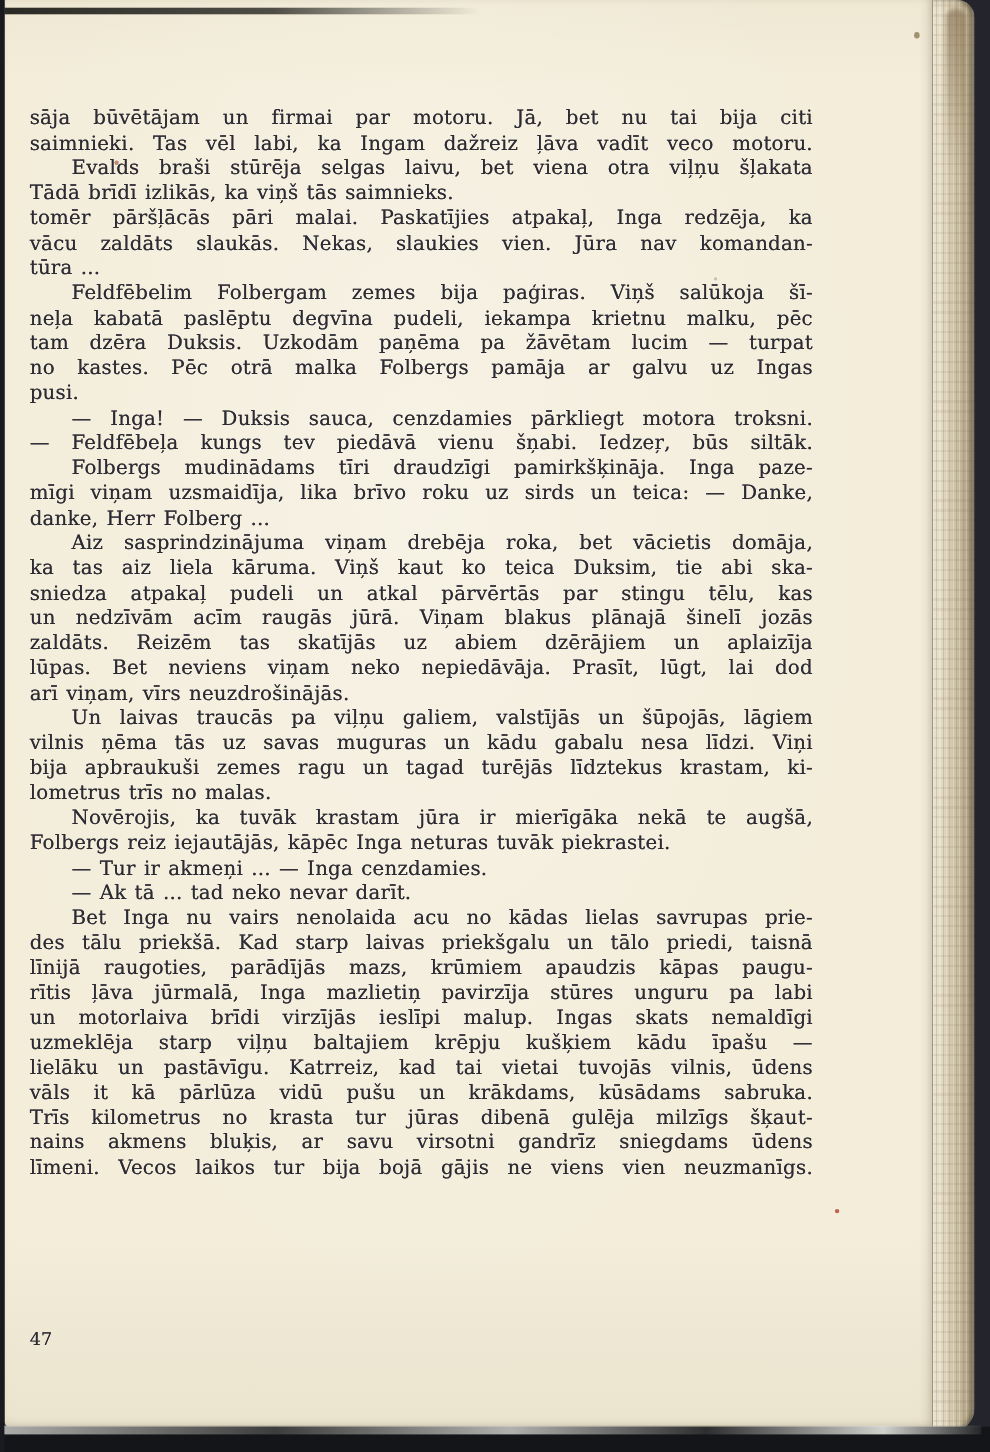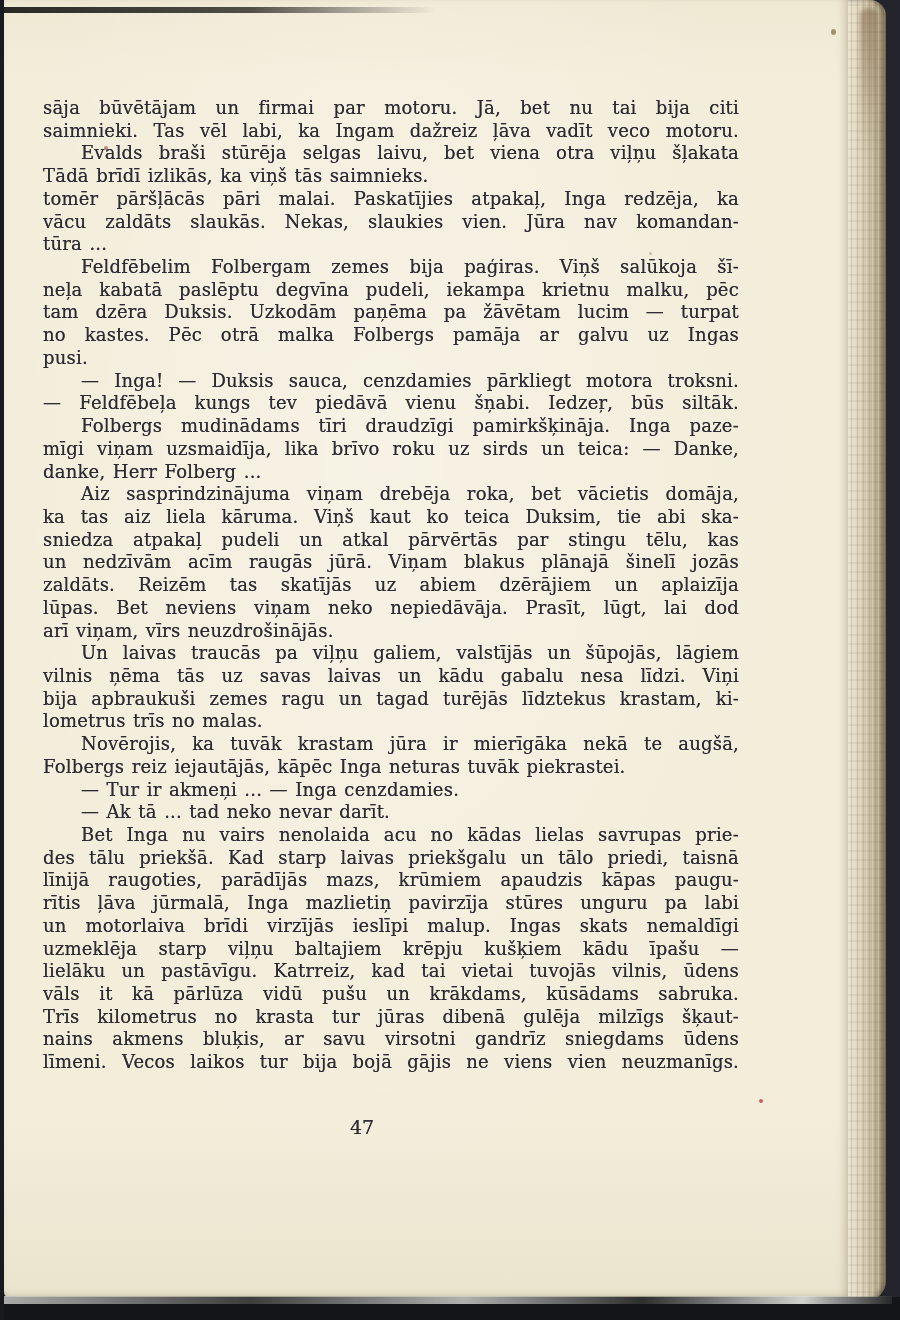--- a/index.html
+++ b/index.html
@@ -54,26 +54,26 @@
     position:absolute;left:0;top:0;width:4px;height:1320px;background:#191a1f;
   }
   
   .text-block{
     position:absolute;left:23px;top:97px;width:712px;
     font-size:18px;line-height:22.72px;
     color:#2c2b34;
     letter-spacing:0.2px;word-spacing:1.5px;
     text-shadow:0 0 0.5px rgba(44,43,52,0.75);
   }
-  .line{ text-align:justify;margin-left:16px; }
+  .line{ text-align:justify; }
   .line.just{ text-align-last:justify; }
   .line.ind{ text-indent:38px; }
   .page-number{
-    position:absolute;left:23px;top:1116px;width:670px;
-    text-align:center;font-size:19px;color:#2c2b34;
+    position:absolute;left:23px;top:1208px;width:670px;
+    font-size:16px;color:#2c2b34;
     text-shadow:0 0 0.5px rgba(44,43,52,0.75);
   }
   .speck{ position:absolute;border-radius:50%; }
   .speck.s1{ left:100px;top:146px;width:4px;height:4px;background:#b0705a;opacity:.8; }
   .speck.s2{ left:755px;top:1099px;width:4px;height:4px;background:#b94a3a;opacity:.85; }
   .speck.s3{ left:831px;top:29px;width:5px;height:6px;background:#8d7a55;opacity:.8; }
   .speck.s4{ left:645px;top:252px;width:3px;height:3px;background:#b5aa8c;opacity:.7; }
 </style>
 </head>
 <body>
@@ -102,21 +102,21 @@
       <div class="line just">mīgi viņam uzsmaidīja, lika brīvo roku uz sirds un teica: — Danke,</div>
       <div class="line">danke, Herr Folberg ...</div>
       <div class="line just ind">Aiz sasprindzinājuma viņam drebēja roka, bet vācietis domāja,</div>
       <div class="line just">ka tas aiz liela kāruma.  Viņš kaut ko teica Duksim, tie abi ska-</div>
       <div class="line just">sniedza atpakaļ pudeli un atkal pārvērtās par stingu tēlu, kas</div>
       <div class="line just">un nedzīvām acīm raugās jūrā. Viņam blakus plānajā šinelī jozās</div>
       <div class="line just">zaldāts.  Reizēm tas skatījās uz abiem dzērājiem un aplaizīja</div>
       <div class="line just">lūpas.  Bet neviens viņam neko nepiedāvāja.  Prasīt, lūgt, lai dod</div>
       <div class="line">arī viņam, vīrs neuzdrošinājās.</div>
       <div class="line just ind">Un laivas traucās pa viļņu galiem, valstījās un šūpojās, lāgiem</div>
-      <div class="line just">vilnis ņēma tās uz savas laivas un kādu gabalu nesa līdzi. Viņi</div>
+      <div class="line just">vilnis ņēma tās uz savas muguras un kādu gabalu nesa līdzi. Viņi</div>
       <div class="line just">bija apbraukuši zemes ragu un tagad turējās līdztekus krastam, ki-</div>
       <div class="line">lometrus trīs no malas.</div>
       <div class="line just ind">Novērojis, ka tuvāk krastam jūra ir mierīgāka nekā te augšā,</div>
       <div class="line">Folbergs reiz iejautājās, kāpēc Inga neturas tuvāk piekrastei.</div>
       <div class="line ind">— Tur ir akmeņi ... — Inga cenzdamies.</div>
       <div class="line ind">— Ak tā ...  tad neko nevar darīt.</div>
       <div class="line just ind">Bet Inga nu vairs nenolaida acu no kādas lielas savrupas prie-</div>
       <div class="line just">des tālu priekšā.  Kad starp laivas priekšgalu un tālo priedi, taisnā</div>
       <div class="line just">līnijā raugoties, parādījās mazs, krūmiem apaudzis kāpas paugu-</div>
       <div class="line just">rītis ļāva jūrmalā, Inga mazlietiņ pavirzīja stūres unguru pa labi</div>

